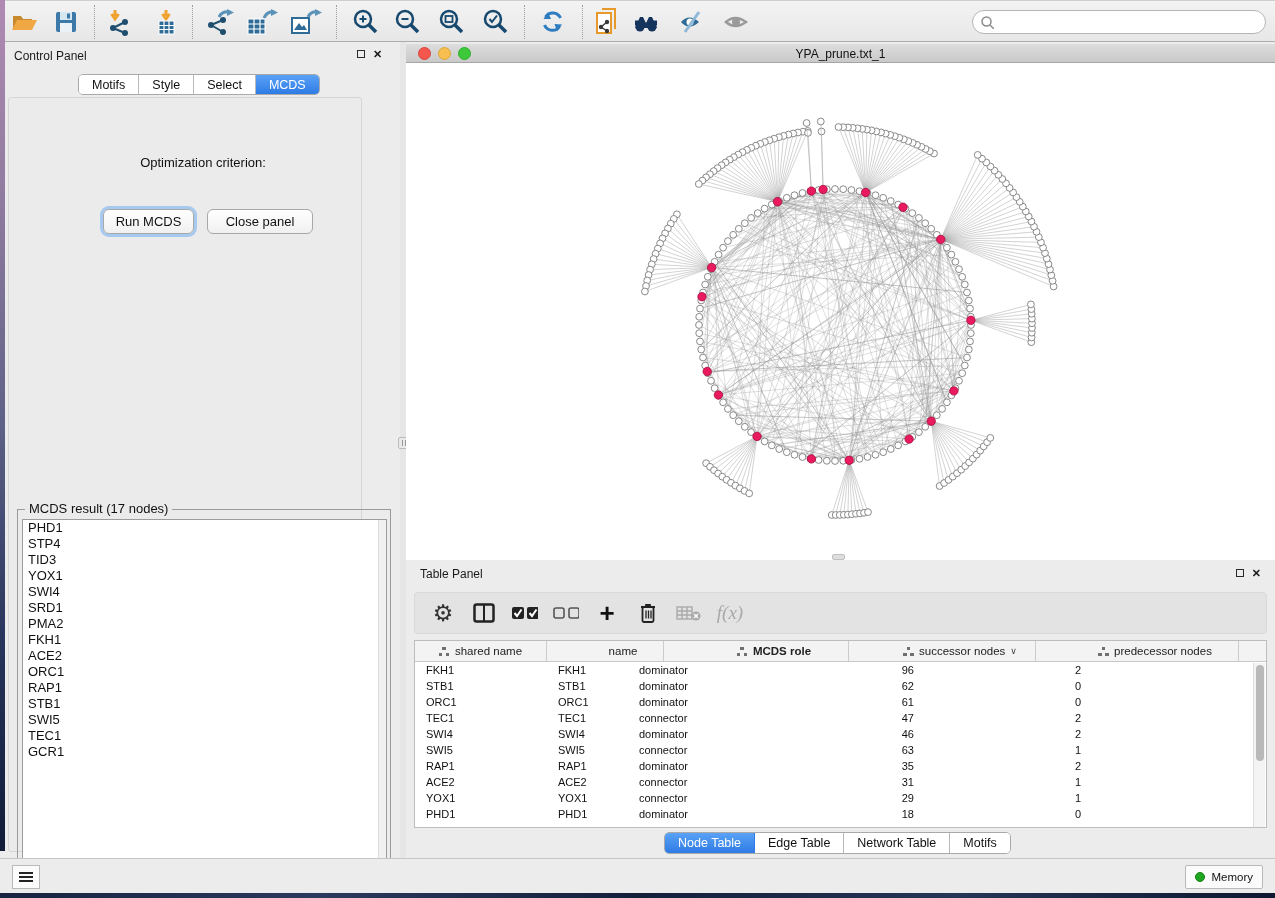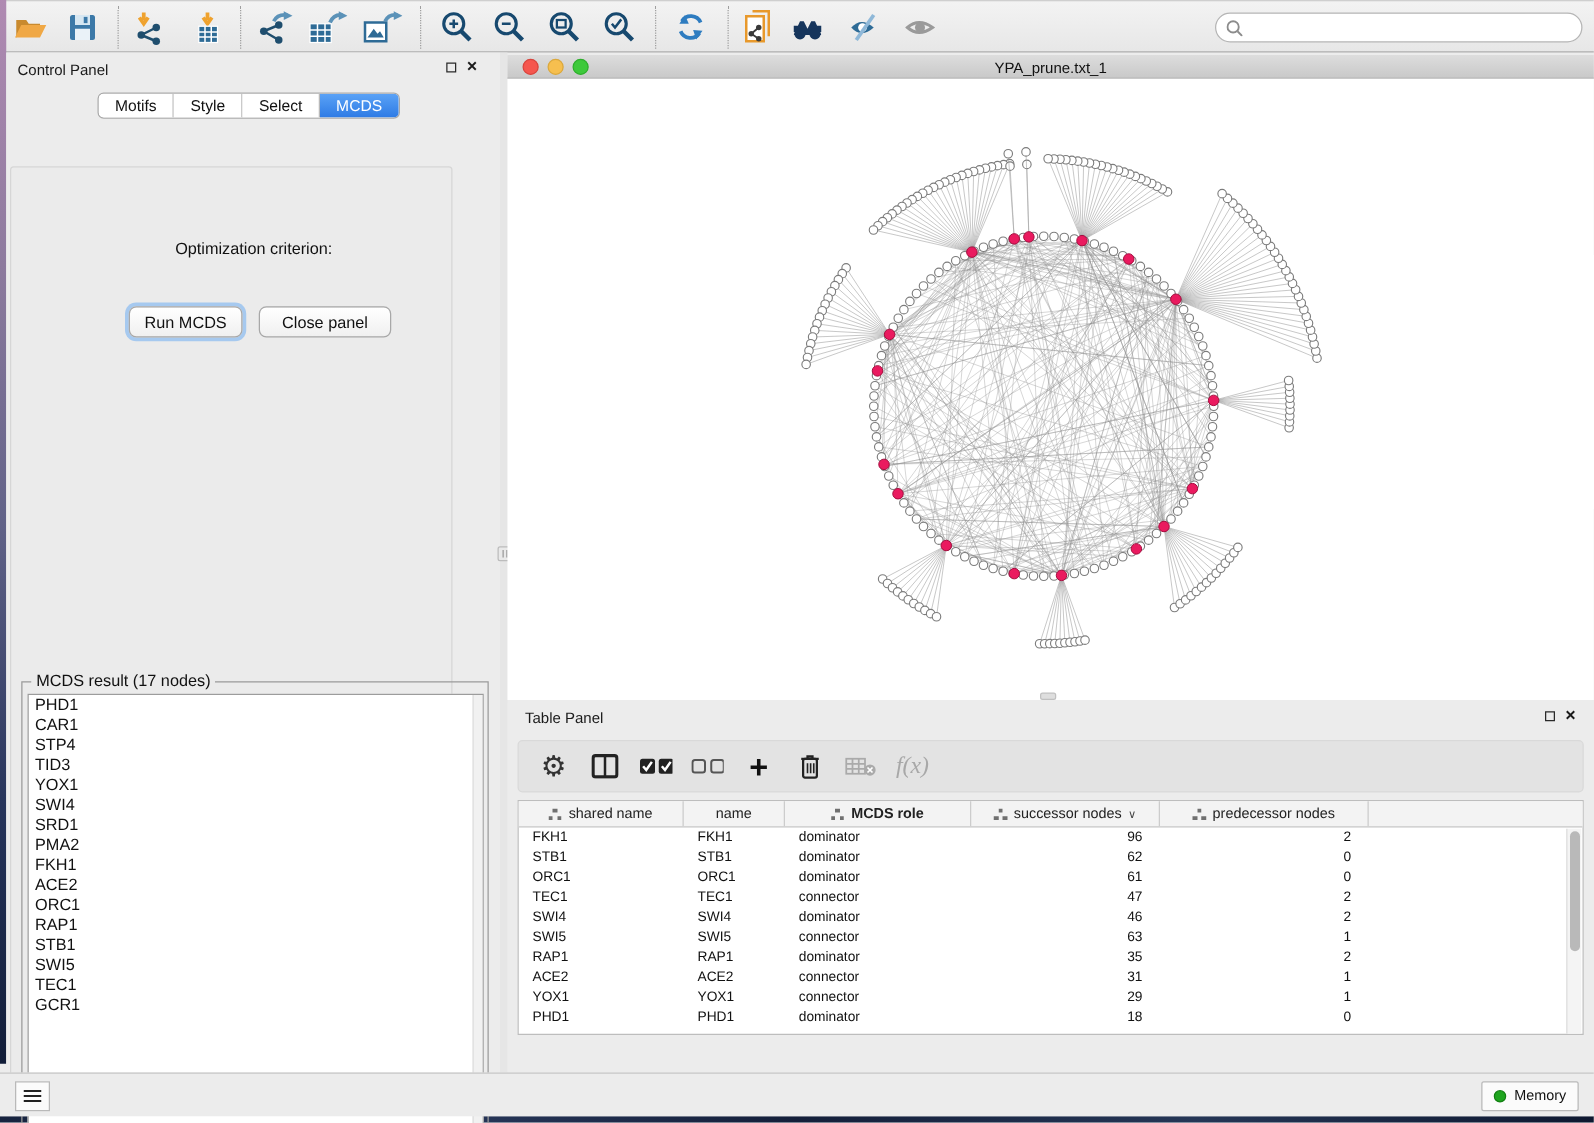--- a/index.html
+++ b/index.html
@@ -21,21 +21,21 @@
   
   #control-panel { left:5px; top:42px; width:395px; height:816px; background:#ececec; }
   .panel-title { position:absolute; left:9px; top:7px; font-size:12px; color:#1a1a1a; }
   .win-btns { position:absolute; top:8px; display:flex; gap:8px; align-items:center; }
   .sq-ico { width:8px; height:8px; border:1.5px solid #2a2a2a; display:inline-block; }
   .x-ico { font-size:11px; font-weight:bold; color:#1a1a1a; line-height:8px; }
   .segbar { position:absolute; display:flex; background:#fff; border:1px solid #a9a9a9; border-radius:5px; overflow:hidden; height:21px; }
   .seg { padding:0 13px; font-size:12.5px; color:#111; display:flex; align-items:center; border-right:1px solid #b9b9b9; background:#fff; cursor:default; }
   .seg:last-child { border-right:none; }
   .seg.active { background:linear-gradient(#5aa2f6,#2e7be5); color:#fff; border-right-color:#2e7be5; }
-  #cp-inner { position:absolute; left:3px; top:55px; width:354px; height:755px; background:#ebebeb; border:1px solid #d6d6d6; border-radius:3px;margin-top:36px; }
+  #cp-inner { position:absolute; left:3px; top:55px; width:354px; height:755px; background:#ebebeb; border:1px solid #d6d6d6; border-radius:3px; }
   #opt-label { position:absolute; left:0; top:70px; width:395px; text-align:center; font-size:13px; color:#111; }
   #opt-select { position:absolute; left:39px; top:92px; width:313px; height:24px; background:#fff; border:1px solid #a5a5a5; border-radius:5px; display:flex; align-items:center; }
   #opt-select .val { flex:1; font-size:13px; color:#111; padding-left:13px; white-space:nowrap; }
   #opt-select .stepper { width:22px; height:22px; margin-right:1px; border-radius:4px; background:linear-gradient(#6caef8,#2e7be5); color:#fff; font-size:8px; line-height:9px; display:flex; flex-direction:column; align-items:center; justify-content:center; }
   .btn { position:absolute; height:25px; background:linear-gradient(#ffffff,#f0f0f0); border:1px solid #a8a8a8; border-radius:6px; font-size:13px; color:#111; display:flex; align-items:center; justify-content:center; }
   #btn-run { left:94px; top:124px; width:91px; box-shadow:0 0 0 3px #a6c9ef; }
   #btn-close { left:198px; top:124px; width:106px; }
   #mcds-box { position:absolute; left:8px; top:424px; width:374px; height:372px; border:1px solid #9a9a9a; }
   #mcds-box legend, #mcds-legend { position:absolute; top:-9px; left:7px; background:#ebebeb; padding:0 4px; font-size:13px; color:#111; }
   #mcds-list { position:absolute; left:4px; top:9px; width:365px; height:357px; background:#fff; border:1px solid #9c9c9c; overflow:hidden; }
@@ -52,21 +52,21 @@
   #net-title { left:406px; top:44px; width:869px; height:19px; background:linear-gradient(#dddddd,#c9c9c9); border-bottom:1px solid #a5a5a5; }
   .tl { position:absolute; top:3px; width:13px; height:13px; border-radius:50%; }
   #net-title .t { position:absolute; width:100%; text-align:center; top:3px; font-size:12px; color:#111; }
   #net-canvas { left:406px; top:63px; width:869px; height:497px; background:#fff; }
 
   
   #table-panel { left:406px; top:562px; width:869px; height:296px; background:#ececec; }
   #tp-toolbar { position:absolute; left:8px; top:30px; width:853px; height:42px; background:#e3e3e3; border:1px solid #d9d9d9; border-radius:4px; display:flex; align-items:center; }
   .tpt-ico { margin-left:15px; width:26px; display:flex; justify-content:center; align-items:center; }
   #tbl { position:absolute; left:8px; top:78px; width:853px; height:188px; background:#fff; border:1px solid #bdbdbd; }
-  #tbl-head { display:flex; height:21px; background:#f3f3f3; border-bottom:1px solid #c9c9c9; }
+  #tbl-head { display:flex; height:21px; background:#f3f3f3; border-bottom:1px solid #c9c9c9;gap:36px; }
   .th { display:flex; align-items:center; justify-content:center; font-size:11.5px; color:#222; border-right:1px solid #ccc; gap:5px; }
   .tree-ico { width:11px; height:9px; position:relative; display:inline-block; }
   .tree-ico:before { content:""; position:absolute; left:3.5px; top:0; width:3.5px; height:3px; background:#707070; }
   .tree-ico:after { content:""; position:absolute; left:0; bottom:0; width:3.5px; height:3px; background:#707070; box-shadow:7px 0 0 #707070; }
   .sort-arrow { font-size:9px; color:#444; }
   .tr { display:flex; height:16px; }
   .td { font-size:11px; color:#111; white-space:nowrap; overflow:hidden; line-height:16px; }
   .td.num { text-align:right; padding-right:14px; }
   .td.txt { padding-left:11px; }
   #tbl-scroll { position:absolute; right:1px; top:22px; width:12px; height:164px; background:#f4f4f4; border-left:1px solid #ddd; }
@@ -242,21 +242,20 @@
     </div>
   <div id="cp-inner">
     <div id="opt-label" style="position:absolute; left:0; top:57px; width:388px; text-align:center; font-size:13px;">Optimization criterion:</div>
     <div class="btn" id="btn-run" style="top:111px;">Run MCDS</div>
     <div class="btn" id="btn-close" style="top:111px;">Close panel</div>
     <div id="mcds-box" style="top:411px;">
       <span id="mcds-legend">MCDS result (17 nodes)</span>
       <div id="mcds-list">
           <div class="scrolltrack"></div>
           <div class="mcds-item">PHD1</div>
-          <div class="mcds-item">CAR1</div>
           <div class="mcds-item">STP4</div>
           <div class="mcds-item">TID3</div>
           <div class="mcds-item">YOX1</div>
           <div class="mcds-item">SWI4</div>
           <div class="mcds-item">SRD1</div>
           <div class="mcds-item">PMA2</div>
           <div class="mcds-item">FKH1</div>
           <div class="mcds-item">ACE2</div>
           <div class="mcds-item">ORC1</div>
           <div class="mcds-item">RAP1</div>
@@ -1130,20 +1129,26 @@
           <div class="td txt" style="width: 81px;">PHD1</div>
           <div class="td txt" style="width: 149px;">dominator</div>
           <div class="td num" style="width: 151px;">18</div>
           <div class="td num" style="width: 167px;">0</div>
         </div>
       </div>
     <div id="tbl-scroll">
         <div id="tbl-thumb"></div>
       </div>
   </div>
+  <div class="segbar" id="tp-tabs">
+      <span class="seg active">Node Table</span>
+      <span class="seg">Edge Table</span>
+      <span class="seg">Network Table</span>
+      <span class="seg">Motifs</span>
+    </div>
 </div>
 
 <div id="status" class="abs">
   <span id="list-btn">
       <span class="list-glyph"></span>
     </span>
   <span id="memory-btn">
     <span class="dot"></span>
     <span>Memory</span>
   </span>

